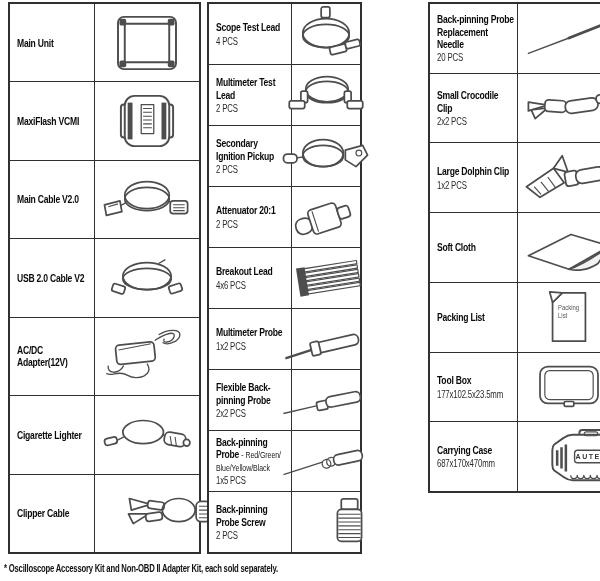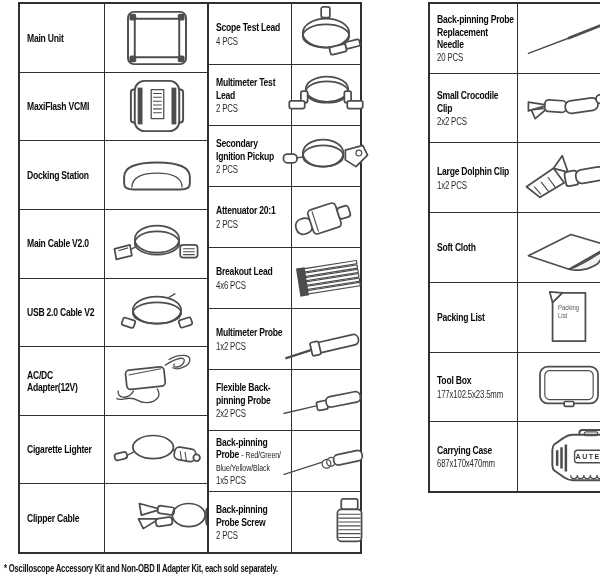--- a/index.html
+++ b/index.html
@@ -1,18 +1,18 @@
 <!DOCTYPE html>
 <html><head>
 <meta charset="utf-8">
 <style>
   html,body{margin:0;padding:0;background:#fff;}
   body{width:600px;height:581px;position:relative;font-family:"Liberation Sans",sans-serif;overflow:hidden;}
   .tbl{position:absolute;top:2px;background:#fff;border:2px solid #303030;display:flex;flex-direction:column;box-sizing:border-box;}
-  #t1{left:18px;width:193px;height:552px;}
+  #t1{left:8px;width:193px;height:552px;}
   #t2{left:207px;width:155px;height:552px;}
   #t3{left:405px;width:193px;height:491px;margin-left:23px;}
   .row{flex:1;display:flex;border-bottom:1.5px solid #303030;box-sizing:border-box;min-height:0;}
   .row:last-child{border-bottom:none;gap:45px;}
   .lbl{width:85px;flex:none;border-right:1.5px solid #303030;box-sizing:border-box;display:flex;flex-direction:column;justify-content:center;padding:2px 2px 2px 7px;overflow:hidden;}
   #t2 .lbl{width:83px;}
   #t3 .lbl{width:88px;}
   .nm{font-weight:700;font-size:11px;line-height:1.13;letter-spacing:-0.3px;color:#0a0a0a;transform:scaleX(0.78);transform-origin:0 50%;width:128%;}
   .nm .sub{font-weight:400;font-size:9px;letter-spacing:-0.1px;color:#222;}
   .qty{font-weight:400;font-size:10px;letter-spacing:-0.2px;color:#2b2b2b;margin-top:2px;transform:scaleX(0.78);transform-origin:0 50%;width:128%;line-height:1.1;}
@@ -60,34 +60,20 @@
         <rect x="27" y="4" width="46" height="52" rx="10"></rect>
         <rect x="30" y="11" width="5" height="38" fill="#4d4d4d" stroke="none"></rect>
             <rect x="65" y="11" width="5" height="38" fill="#4d4d4d" stroke="none"></rect>
         <rect x="44" y="13" width="13" height="30" stroke-width="1.3"></rect>
         <path d="M46 17h9M46 21h9M46 25h9M46 29h9M46 33h9M46 37h9" fill="none" stroke-width="1.1"></path>
       </g>
         </svg>
     </div>
   </div>
 
-  <div class="row">
-    <div class="lbl">
-      <div class="nm"><span>Docking Station</span></div>
-
-    </div>
-    <div class="img">
-      <svg class="ic" viewBox="0 0 100 60">
-          <g fill="#fff" stroke="#4d4d4d" stroke-width="2" stroke-linejoin="round">
-        <path d="M16 32 C16 21 30 17 50 17 C70 17 84 21 84 32 L84 39 C84 43 80 45 74 45 L26 45 C20 45 16 43 16 39 Z"></path>
-        <path d="M24 43 C24 32 35 28 50 28 C65 28 76 32 76 43" fill="none" stroke-width="1.3"></path>
-      </g>
-        </svg>
-    </div>
-  </div>
 
   <div class="row">
     <div class="lbl">
       <div class="nm"><span>Main Cable V2.0</span></div>
 
     </div>
     <div class="img">
       <svg class="ic" viewBox="0 0 100 60">
           <g fill="#fff" stroke="#4d4d4d" stroke-width="1.8" stroke-linejoin="round">
         <ellipse cx="50" cy="25" rx="23" ry="14" fill="none"></ellipse>

